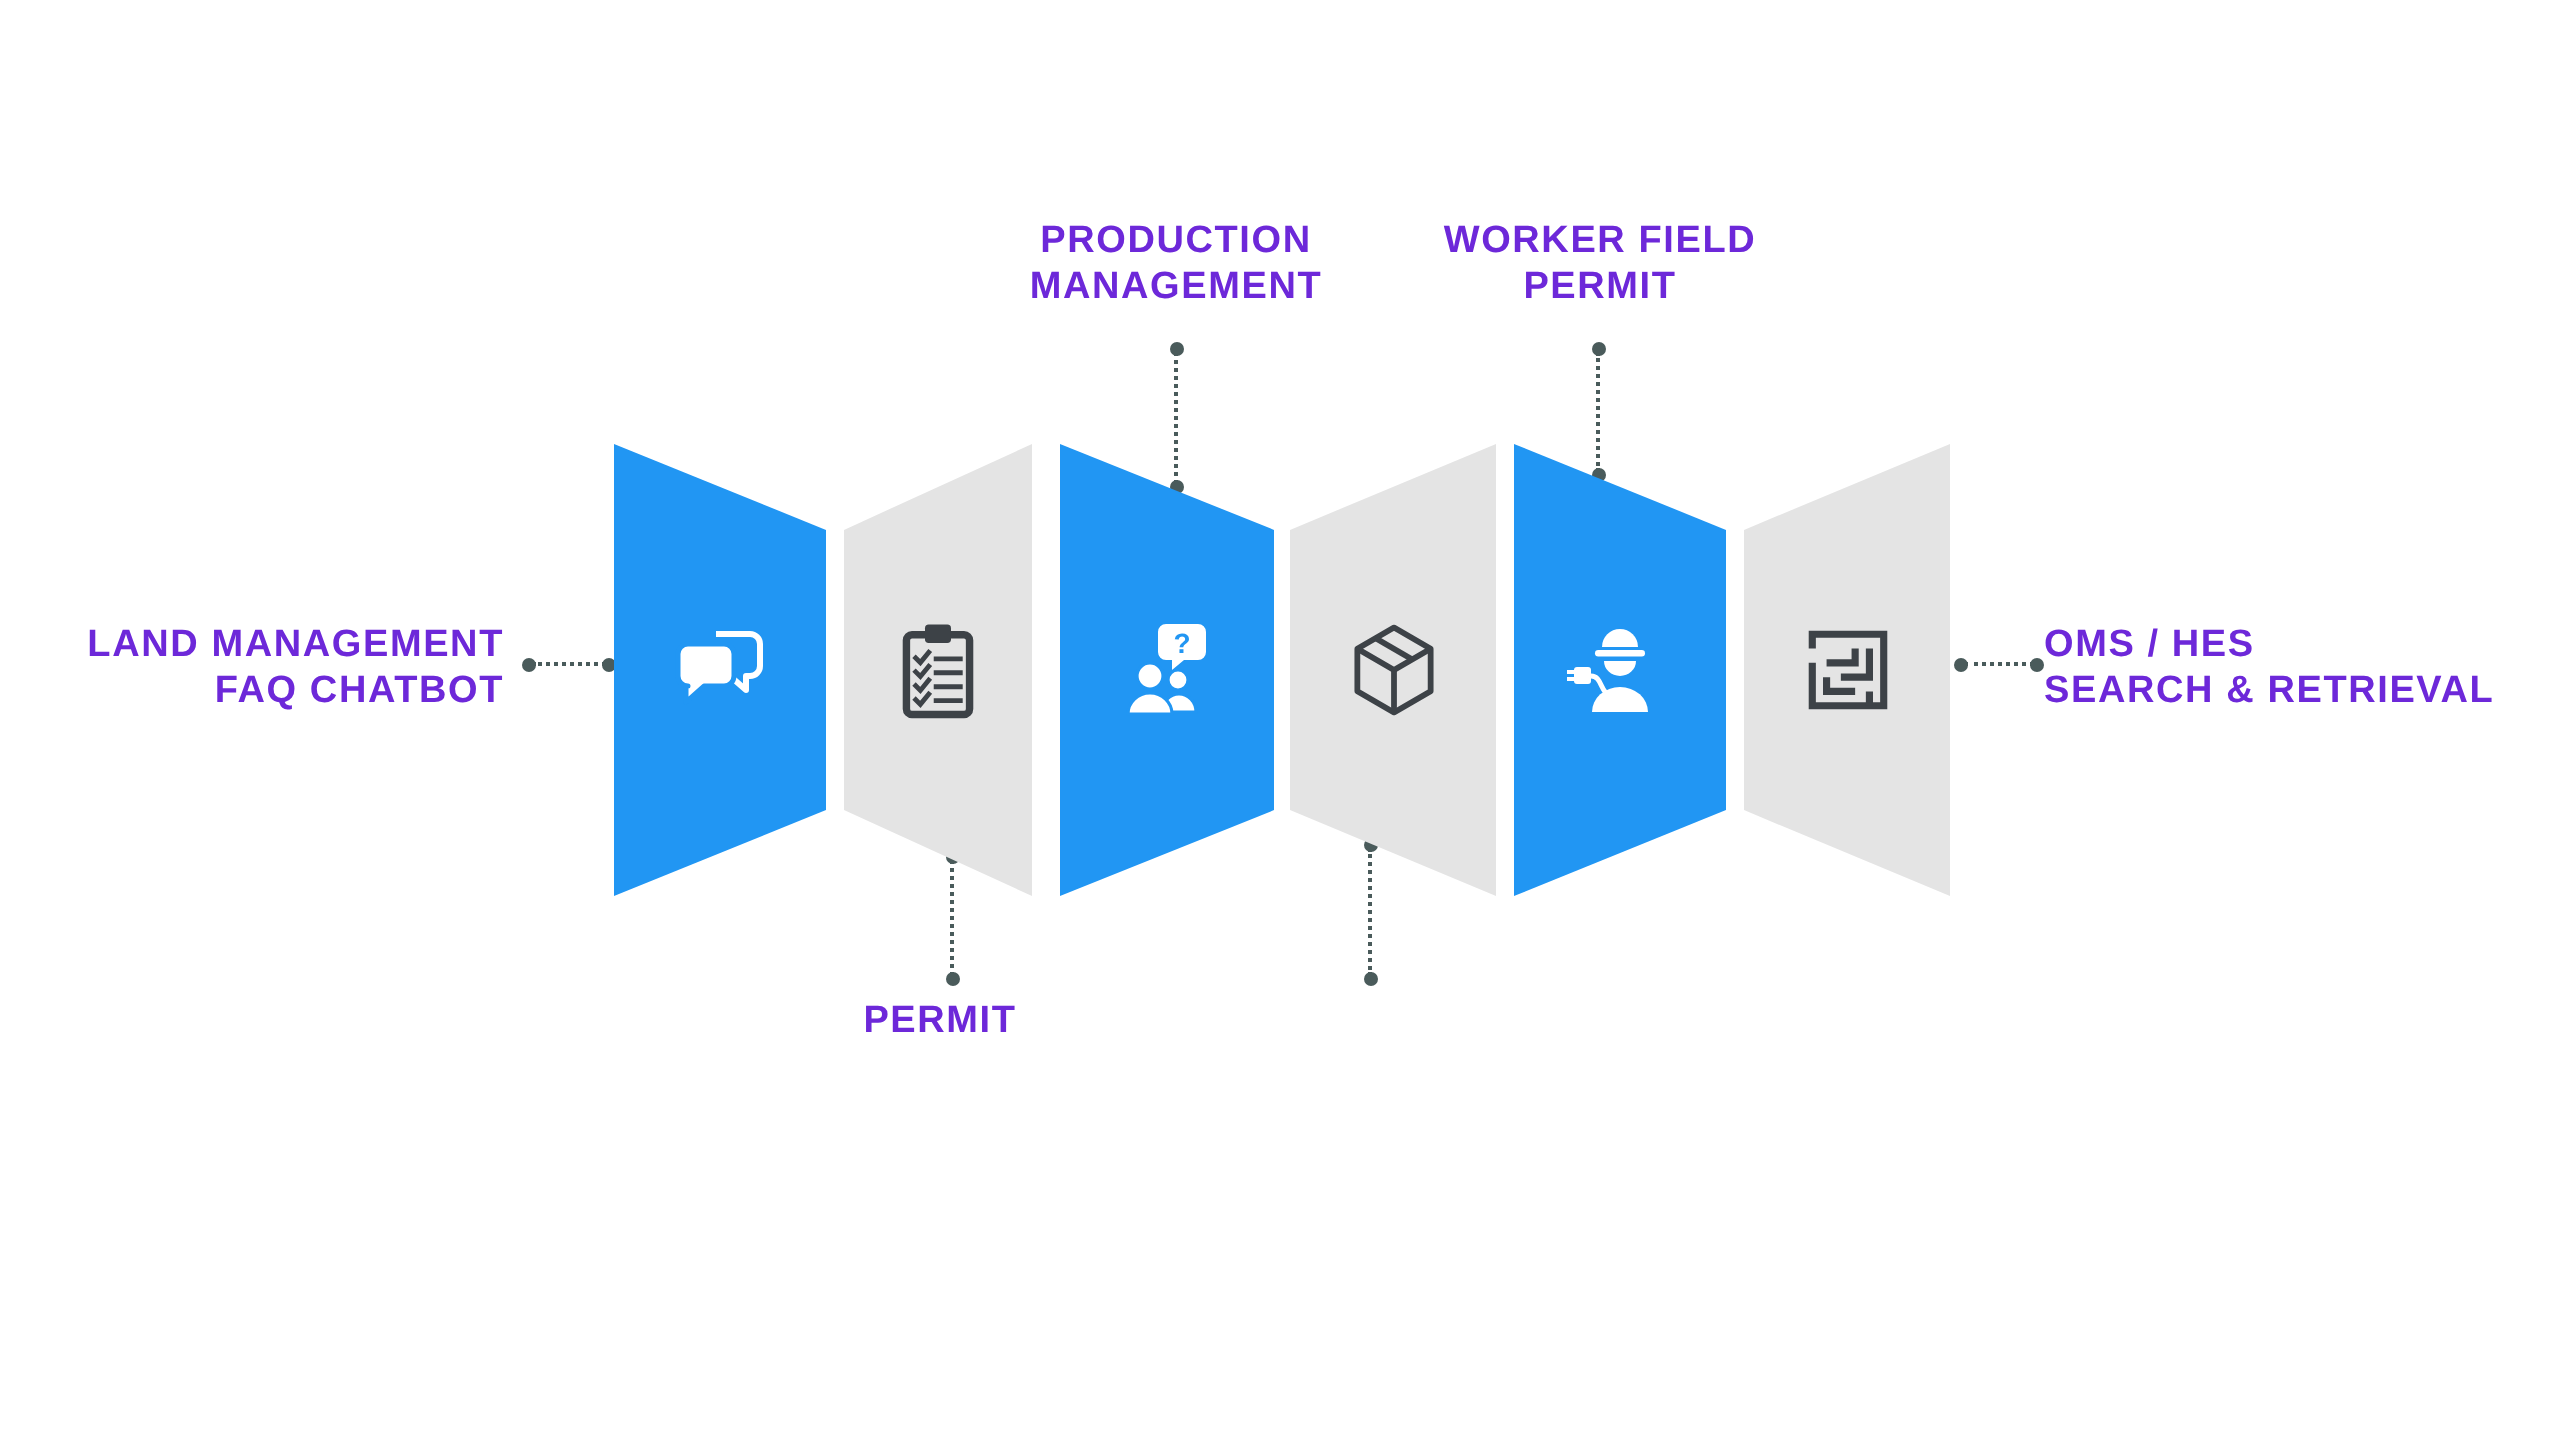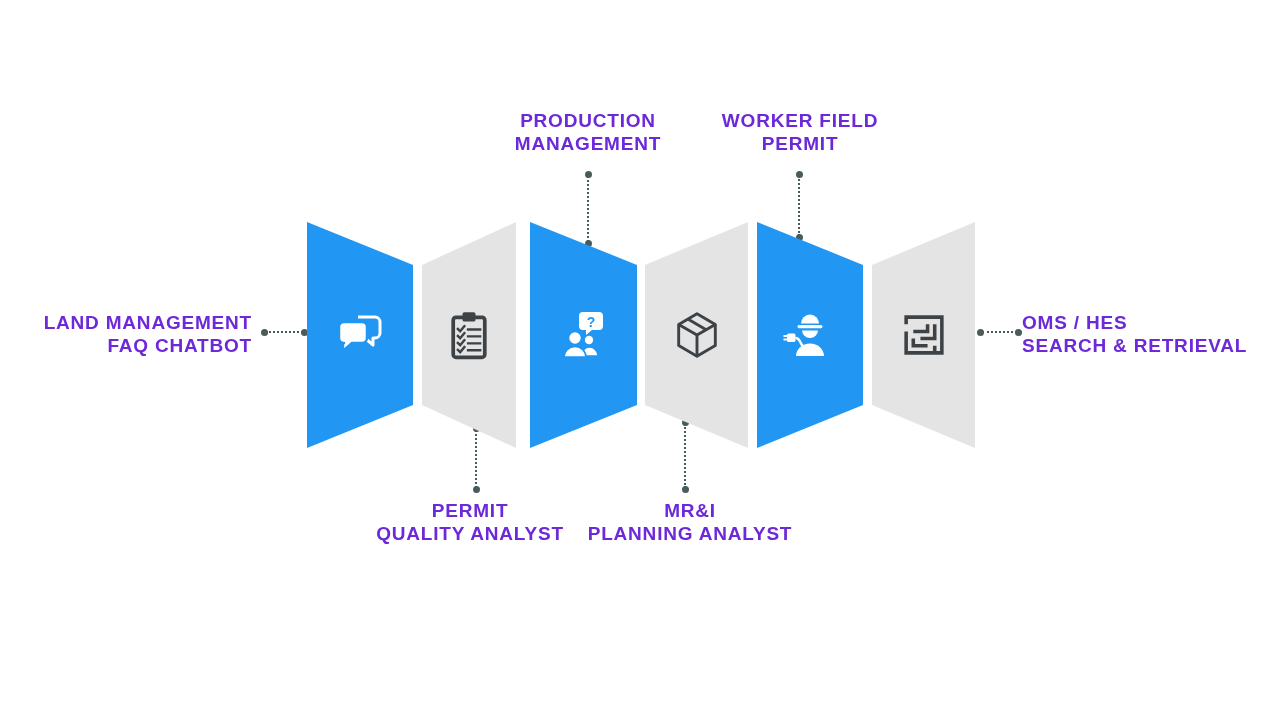--- a/index.html
+++ b/index.html
@@ -61,27 +61,22 @@
     <div>MANAGEMENT</div>
   </div>
 
   <div class="label center" id="label-digital">
     <div>WORKER FIELD</div>
     <div>PERMIT</div>
   </div>
 
   <div class="label center" id="label-permit">
     <div>PERMIT</div>
-    <div>QUALITY ANALYST</div>
   </div>
 
-  <div class="label center" id="label-mri">
-    <div>MR&amp;I</div>
-    <div>PLANNING ANALYST</div>
-  </div>
 
   <div class="label" id="label-oms">
     <div>OMS / HES</div>
     <div>SEARCH &amp; RETRIEVAL</div>
   </div>
 
   <div class="connector h" id="conn-land"></div>
   <div class="connector v" id="conn-production"></div>
   <div class="connector v" id="conn-digital"></div>
   <div class="connector v" id="conn-permit"></div>

